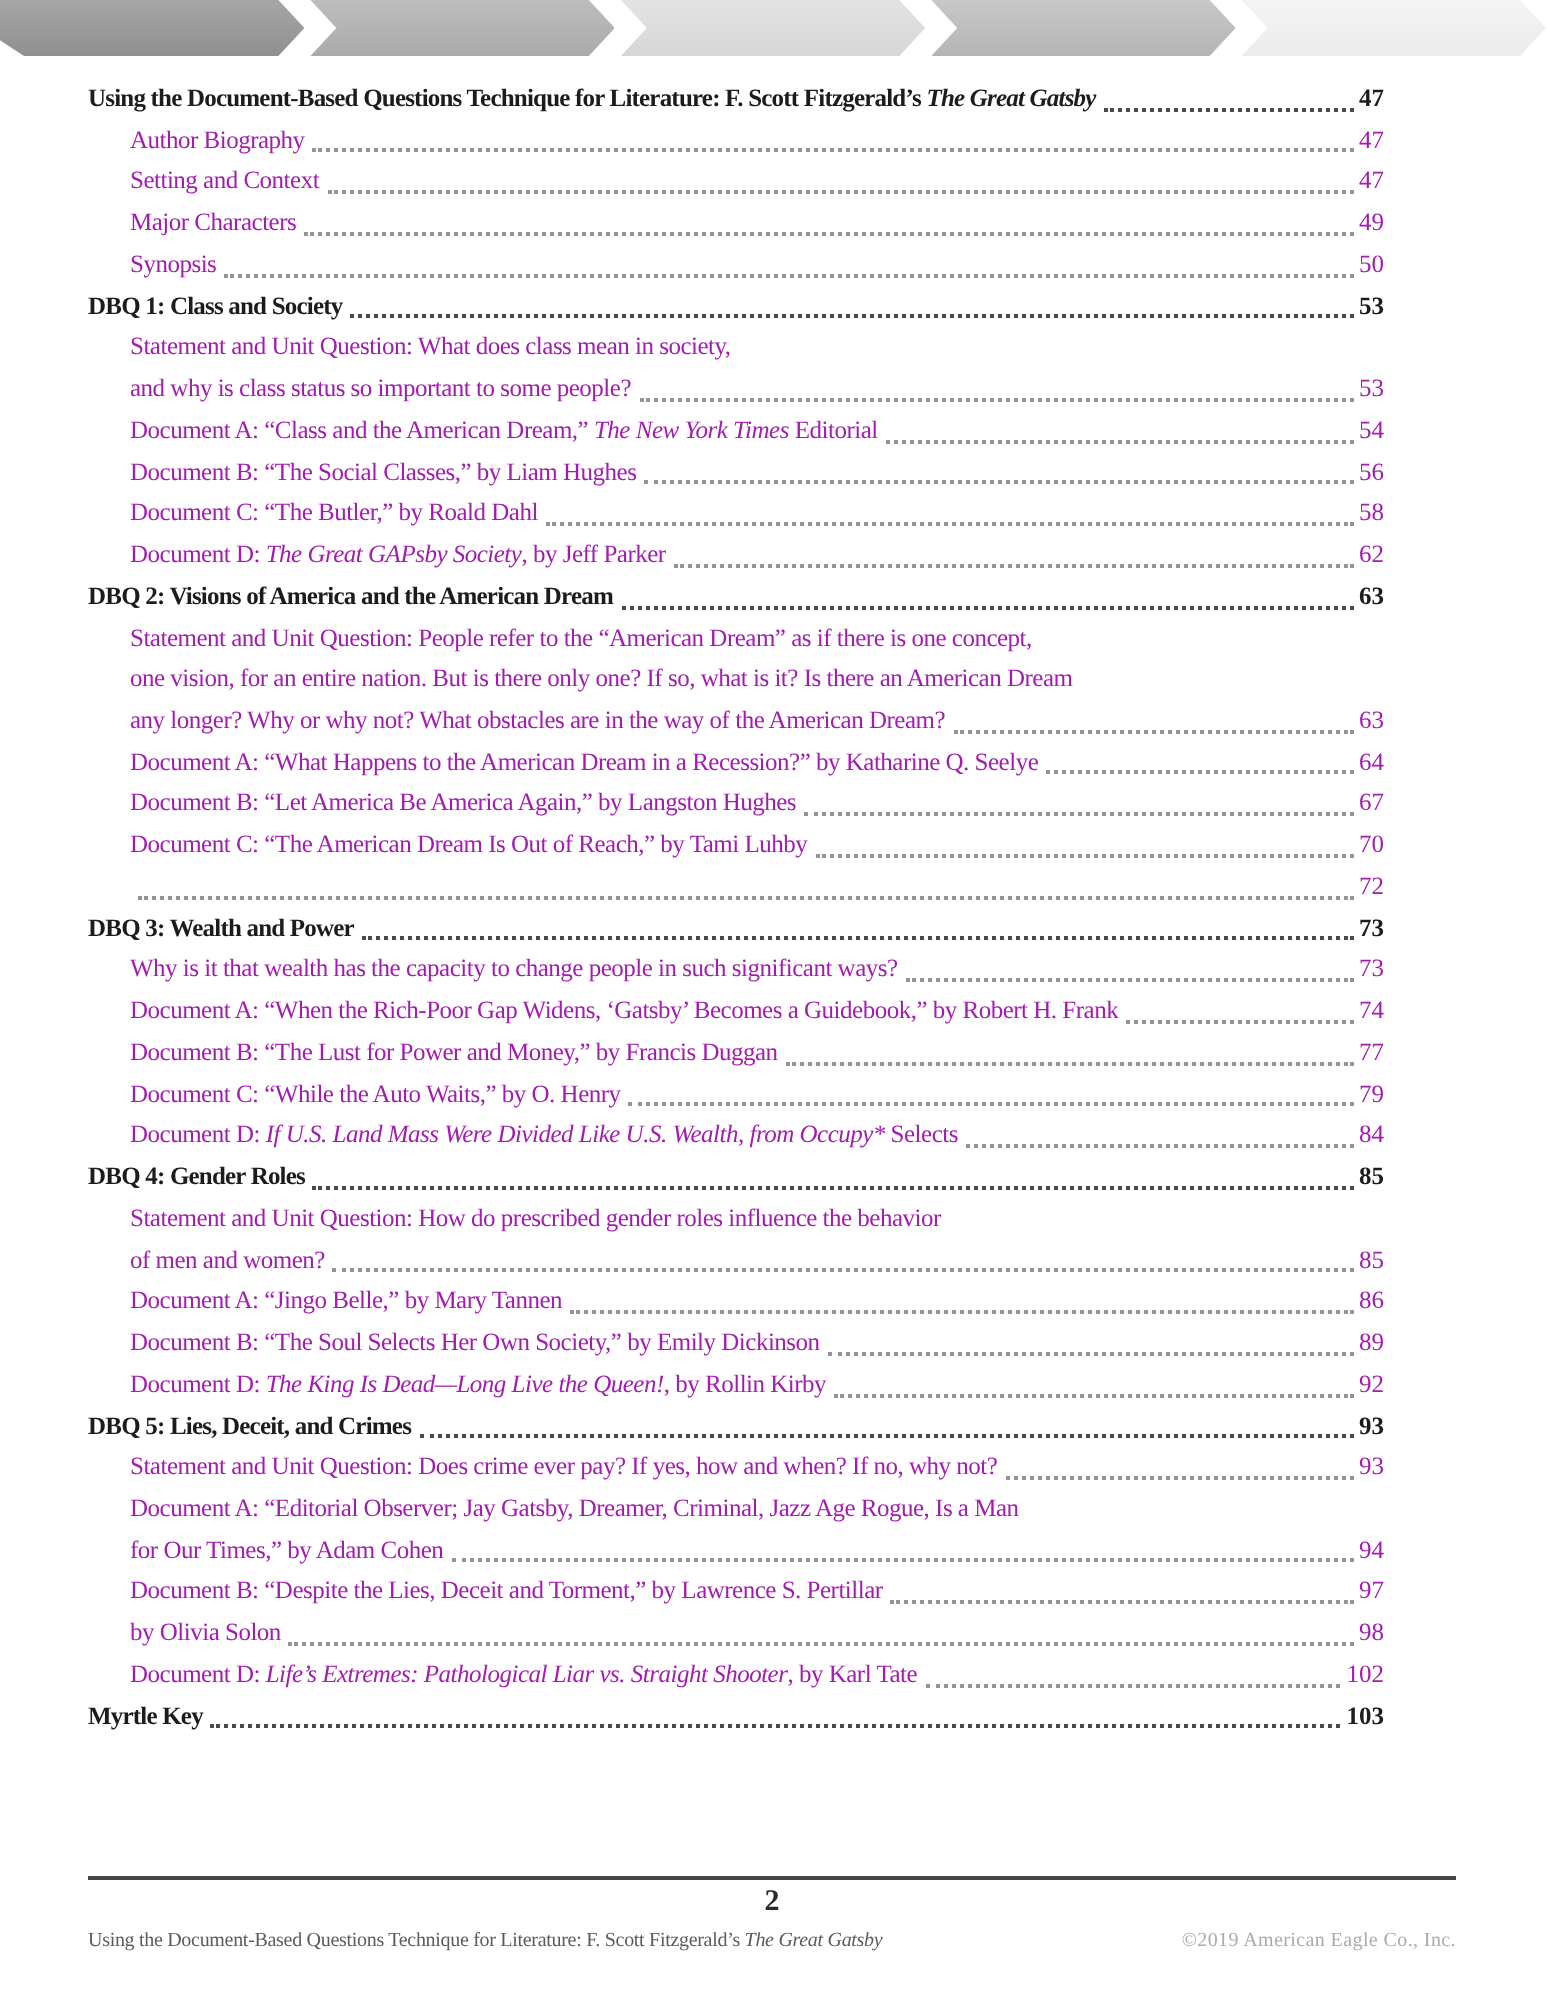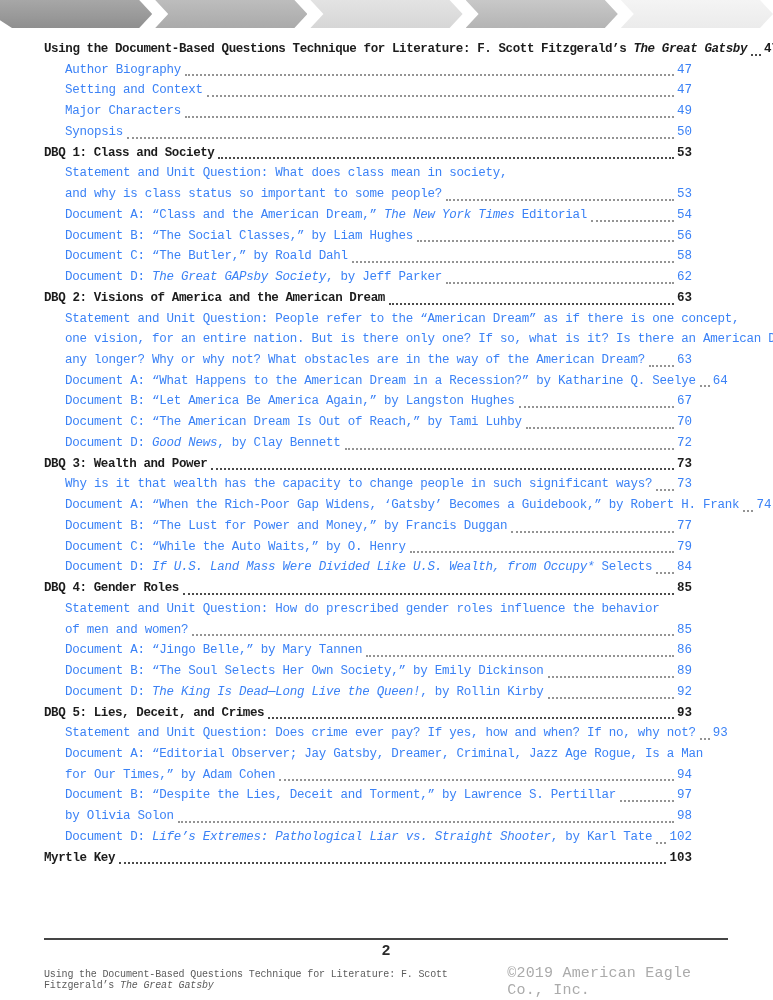--- a/index.html
+++ b/index.html
@@ -1,39 +1,39 @@
 <!DOCTYPE html>
 <html><head>
 <meta charset="utf-8">
 <style>
   html,body{margin:0;padding:0;background:#ffffff;}
   .page{
     position:relative;width:773px;height:1000px;background:#ffffff;
-    font-family:Liberation Mono, monospace;overflow:hidden;
+    font-family:Liberation Serif, serif;overflow:hidden;
   }
   
   .banner-row{
     position:absolute;top:0;left:0;width:773px;height:28px;
     display:flex;gap:3px;
   }
   .banner{flex:1 1 auto;height:28px;}
   .banner{clip-path:polygon(0 0, calc(100% - 13px) 0, 100% 50%, calc(100% - 13px) 100%, 0 100%, 13px 50%);}
   .banner-first{clip-path:polygon(0 0, calc(100% - 13px) 0, 100% 50%, calc(100% - 13px) 100%, 12px 100%, 0 72%);}
   
   .toc{
     position:absolute;left:44px;top:39px;width:648px;
   }
   .toc-line{
     display:flex;align-items:baseline;height:20.74px;line-height:20.74px;
     white-space:nowrap;font-size:12.5px;
   }
   .toc-line .txt{white-space:pre;letter-spacing:-0.25px;}
   .toc-line.top{font-weight:bold;color:#1c1c1c;}
   .toc-line.top .txt{letter-spacing:-0.4px;}
-  .toc-line.sub{color:#3b82f6;padding-left:21px;}
+  .toc-line.sub{color:#a21caf;padding-left:21px;}
   .it{font-style:italic;}
   .leader{
     flex:1 1 auto;min-width:10px;height:1px;align-self:flex-end;
     border-bottom:2px dotted #949494;margin:0 3px 4px 4px;
   }
   .toc-line.top .leader{border-bottom-color:#4a4a4a;}
   .pnum{flex:0 0 auto;}
   
   .footer-rule{
     position:absolute;left:44px;top:938px;width:684px;height:0;
@@ -41,21 +41,21 @@
   }
   .footer-pagenum{
     position:absolute;left:44px;top:943px;width:684px;text-align:center;
     font-size:15px;font-weight:bold;color:#2a2a2a;
   }
   .footer-row{
     position:absolute;left:44px;top:965px;width:684px;
     display:flex;justify-content:space-between;align-items:baseline;
   }
   .footer-title{font-size:10px;color:#5c5c5c;letter-spacing:-0.15px;}
-  .footer-copy{font-size:15px;color:#ababab;letter-spacing:0.2px;}
+  .footer-copy{font-size:10px;color:#ababab;letter-spacing:0.2px;}
 </style>
 </head>
 <body>
 
 <div class="page">
   <div class="banner-row">
       <div class="banner banner-first" style="background: linear-gradient(rgb(167, 167, 167), rgb(143, 143, 143));"></div>
       <div class="banner" style="background: linear-gradient(rgb(189, 189, 189), rgb(170, 170, 170));"></div>
       <div class="banner" style="background: linear-gradient(rgb(227, 227, 227), rgb(214, 214, 214));"></div>
       <div class="banner" style="background: linear-gradient(rgb(200, 200, 200), rgb(180, 180, 180));"></div>
@@ -146,21 +146,20 @@
         <span class="txt"><span>Document B: “Let America Be America Again,” by Langston Hughes</span></span>
         <span class="leader"></span>
         <span class="pnum">67</span>
       </div>
       <div class="toc-line sub">
         <span class="txt"><span>Document C: “The American Dream Is Out of Reach,” by Tami Luhby</span></span>
         <span class="leader"></span>
         <span class="pnum">70</span>
       </div>
       <div class="toc-line sub">
-        <span class="txt"><span>Document D: </span><span class="it">Good News</span><span>, by Clay Bennett</span></span>
         <span class="leader"></span>
         <span class="pnum">72</span>
       </div>
       <div class="toc-line top">
         <span class="txt"><span>DBQ 3: Wealth and Power</span></span>
         <span class="leader"></span>
         <span class="pnum">73</span>
       </div>
       <div class="toc-line sub">
         <span class="txt"><span>Why is it that wealth has the capacity to change people in such significant ways?</span></span>

